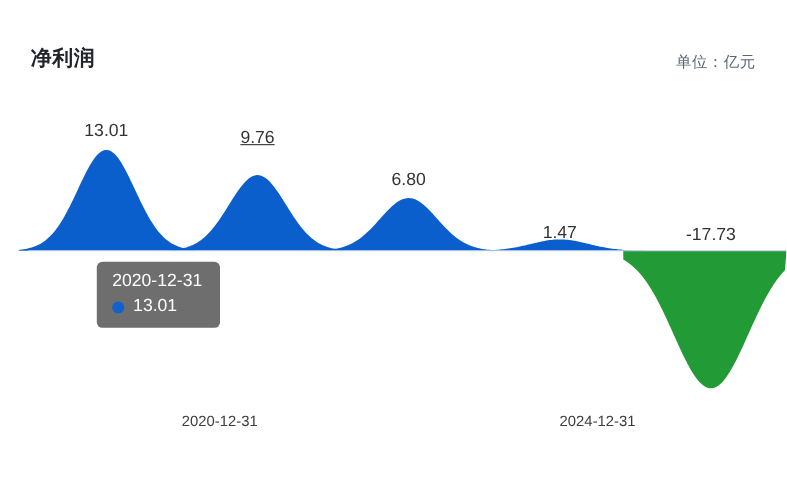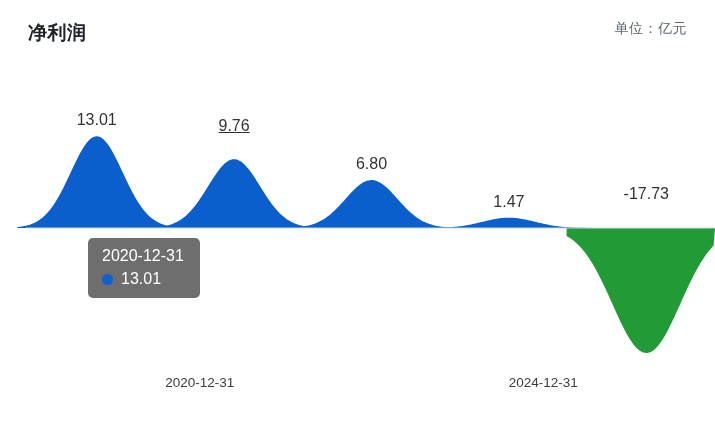--- a/index.html
+++ b/index.html
@@ -17,30 +17,30 @@
   }
   #chart-root {
     position: absolute;
     left: 0; top: 0;
     width: 715px;
     height: 435px;
   }
   .chart-title {
     position: absolute;
     left: 28px;
-    top: 20px;
+    top: 40px;
     font-size: 19px;
     font-weight: bold;
     color: #20232a;
     letter-spacing: 0.5px;
   }
   .chart-unit {
     position: absolute;
     right: 28px;
-    top: 20px;
+    top: 48px;
     font-size: 14px;
     color: #5a6673;
     letter-spacing: 0.5px;
   }
   .plot-svg {
     position: absolute;
     left: 0;
     top: 0;
     width: 715px;
     height: 435px;
@@ -124,22 +124,22 @@
         <path d="M 429.21 228.00 L 429.21 227.91 L 430.71 227.89 L 432.21 227.87 L 433.71 227.84 L 435.21 227.81 L 436.71 227.78 L 438.21 227.74 L 439.71 227.70 L 441.21 227.65 L 442.71 227.59 L 444.21 227.53 L 445.71 227.46 L 447.21 227.38 L 448.71 227.29 L 450.21 227.19 L 451.71 227.08 L 453.21 226.95 L 454.71 226.82 L 456.21 226.67 L 457.71 226.51 L 459.21 226.33 L 460.71 226.14 L 462.21 225.93 L 463.71 225.71 L 465.21 225.47 L 466.71 225.22 L 468.21 224.95 L 469.71 224.67 L 471.21 224.38 L 472.71 224.07 L 474.21 223.74 L 475.71 223.41 L 477.21 223.07 L 478.71 222.72 L 480.21 222.36 L 481.71 222.00 L 483.21 221.64 L 484.71 221.28 L 486.21 220.92 L 487.71 220.57 L 489.21 220.22 L 490.71 219.89 L 492.21 219.57 L 493.71 219.26 L 495.21 218.98 L 496.71 218.72 L 498.21 218.48 L 499.71 218.26 L 501.21 218.08 L 502.71 217.93 L 504.21 217.80 L 505.71 217.71 L 507.21 217.66 L 508.71 217.64 L 510.21 217.65 L 511.71 217.70 L 513.21 217.78 L 514.71 217.89 L 516.21 218.04 L 517.71 218.21 L 519.21 218.42 L 520.71 218.65 L 522.21 218.91 L 523.71 219.19 L 525.21 219.49 L 526.71 219.80 L 528.21 220.13 L 529.71 220.48 L 531.21 220.83 L 532.71 221.19 L 534.21 221.55 L 535.71 221.91 L 537.21 222.27 L 538.71 222.63 L 540.21 222.98 L 541.71 223.33 L 543.21 223.66 L 544.71 223.99 L 546.21 224.30 L 547.71 224.60 L 549.21 224.88 L 550.71 225.16 L 552.21 225.41 L 553.71 225.65 L 555.21 225.88 L 556.71 226.09 L 558.21 226.28 L 559.71 226.46 L 561.21 226.63 L 562.71 226.78 L 564.21 226.92 L 565.71 227.05 L 567.21 227.16 L 568.71 227.26 L 570.21 227.36 L 571.71 227.44 L 573.21 227.51 L 574.71 227.58 L 576.21 227.64 L 577.71 227.69 L 579.21 227.73 L 580.71 227.77 L 582.21 227.81 L 583.71 227.83 L 585.21 227.86 L 586.71 227.88 L 588.21 227.90 L 588.59 228.00 Z" fill="#0b5fcc" stroke="none"></path>
         <path d="M 566.61 228.00 L 566.61 236.02 L 568.11 236.88 L 569.61 237.82 L 571.11 238.84 L 572.61 239.94 L 574.11 241.12 L 575.61 242.39 L 577.11 243.76 L 578.61 245.23 L 580.11 246.79 L 581.61 248.45 L 583.11 250.22 L 584.61 252.10 L 586.11 254.08 L 587.61 256.17 L 589.11 258.37 L 590.61 260.68 L 592.11 263.10 L 593.61 265.62 L 595.11 268.24 L 596.61 270.96 L 598.11 273.78 L 599.61 276.68 L 601.11 279.67 L 602.61 282.74 L 604.11 285.88 L 605.61 289.08 L 607.11 292.32 L 608.61 295.61 L 610.11 298.94 L 611.61 302.27 L 613.11 305.62 L 614.61 308.95 L 616.11 312.27 L 617.61 315.55 L 619.11 318.79 L 620.61 321.95 L 622.11 325.05 L 623.61 328.04 L 625.11 330.93 L 626.61 333.70 L 628.11 336.33 L 629.61 338.81 L 631.11 341.12 L 632.61 343.26 L 634.11 345.22 L 635.61 346.97 L 637.11 348.51 L 638.61 349.84 L 640.11 350.94 L 641.61 351.82 L 643.11 352.45 L 644.61 352.85 L 646.11 353.00 L 647.61 352.91 L 649.11 352.57 L 650.61 352.00 L 652.11 351.19 L 653.61 350.15 L 655.11 348.88 L 656.61 347.39 L 658.11 345.68 L 659.61 343.78 L 661.11 341.69 L 662.61 339.42 L 664.11 336.98 L 665.61 334.39 L 667.11 331.65 L 668.61 328.79 L 670.11 325.82 L 671.61 322.75 L 673.11 319.60 L 674.61 316.39 L 676.11 313.12 L 677.61 309.81 L 679.11 306.47 L 680.61 303.13 L 682.11 299.79 L 683.61 296.46 L 685.11 293.16 L 686.61 289.90 L 688.11 286.69 L 689.61 283.54 L 691.11 280.45 L 692.61 277.44 L 694.11 274.51 L 695.61 271.67 L 697.11 268.93 L 698.61 266.28 L 700.11 263.73 L 701.61 261.29 L 703.11 258.95 L 704.61 256.73 L 706.11 254.61 L 707.61 252.60 L 709.11 250.69 L 710.61 248.90 L 712.11 247.21 L 713.61 245.62 L 715.00 228.00 Z" fill="#229a36" stroke="none"></path>
         <line x1="26" y1="228" x2="715" y2="228" stroke="#c9d6ee" stroke-width="1"></line>
       </g>
   </svg>
 
   <div id="data-labels">
       <div class="data-label" style="left: 96.7px; top: 112.277px;">13.01</div>
       <div class="data-label" style="left: 234.1px; top: 118px; text-decoration: underline;">9.76</div>
       <div class="data-label" style="left: 371.5px; top: 156.059px;">6.80</div>
-      <div class="data-label" style="left: 508.9px; top: 194px;">1.47</div>
-      <div class="data-label" style="left: 646.3px; top: 186px;">-17.73</div>
+      <div class="data-label" style="left: 508.9px; top: 204px;">1.47</div>
+      <div class="data-label" style="left: 646.3px; top: 206px;">-17.73</div>
     </div>
 
   <div class="axis-labels" id="axis-labels" style="padding-left: 28px; width: 687px;">
       <div class="axis-label">2020-12-31</div>
       <div class="axis-label">2024-12-31</div>
     </div>
 
   <div class="tooltip">
     <div class="tooltip-title">2020-12-31</div>
     <div class="tooltip-row">

